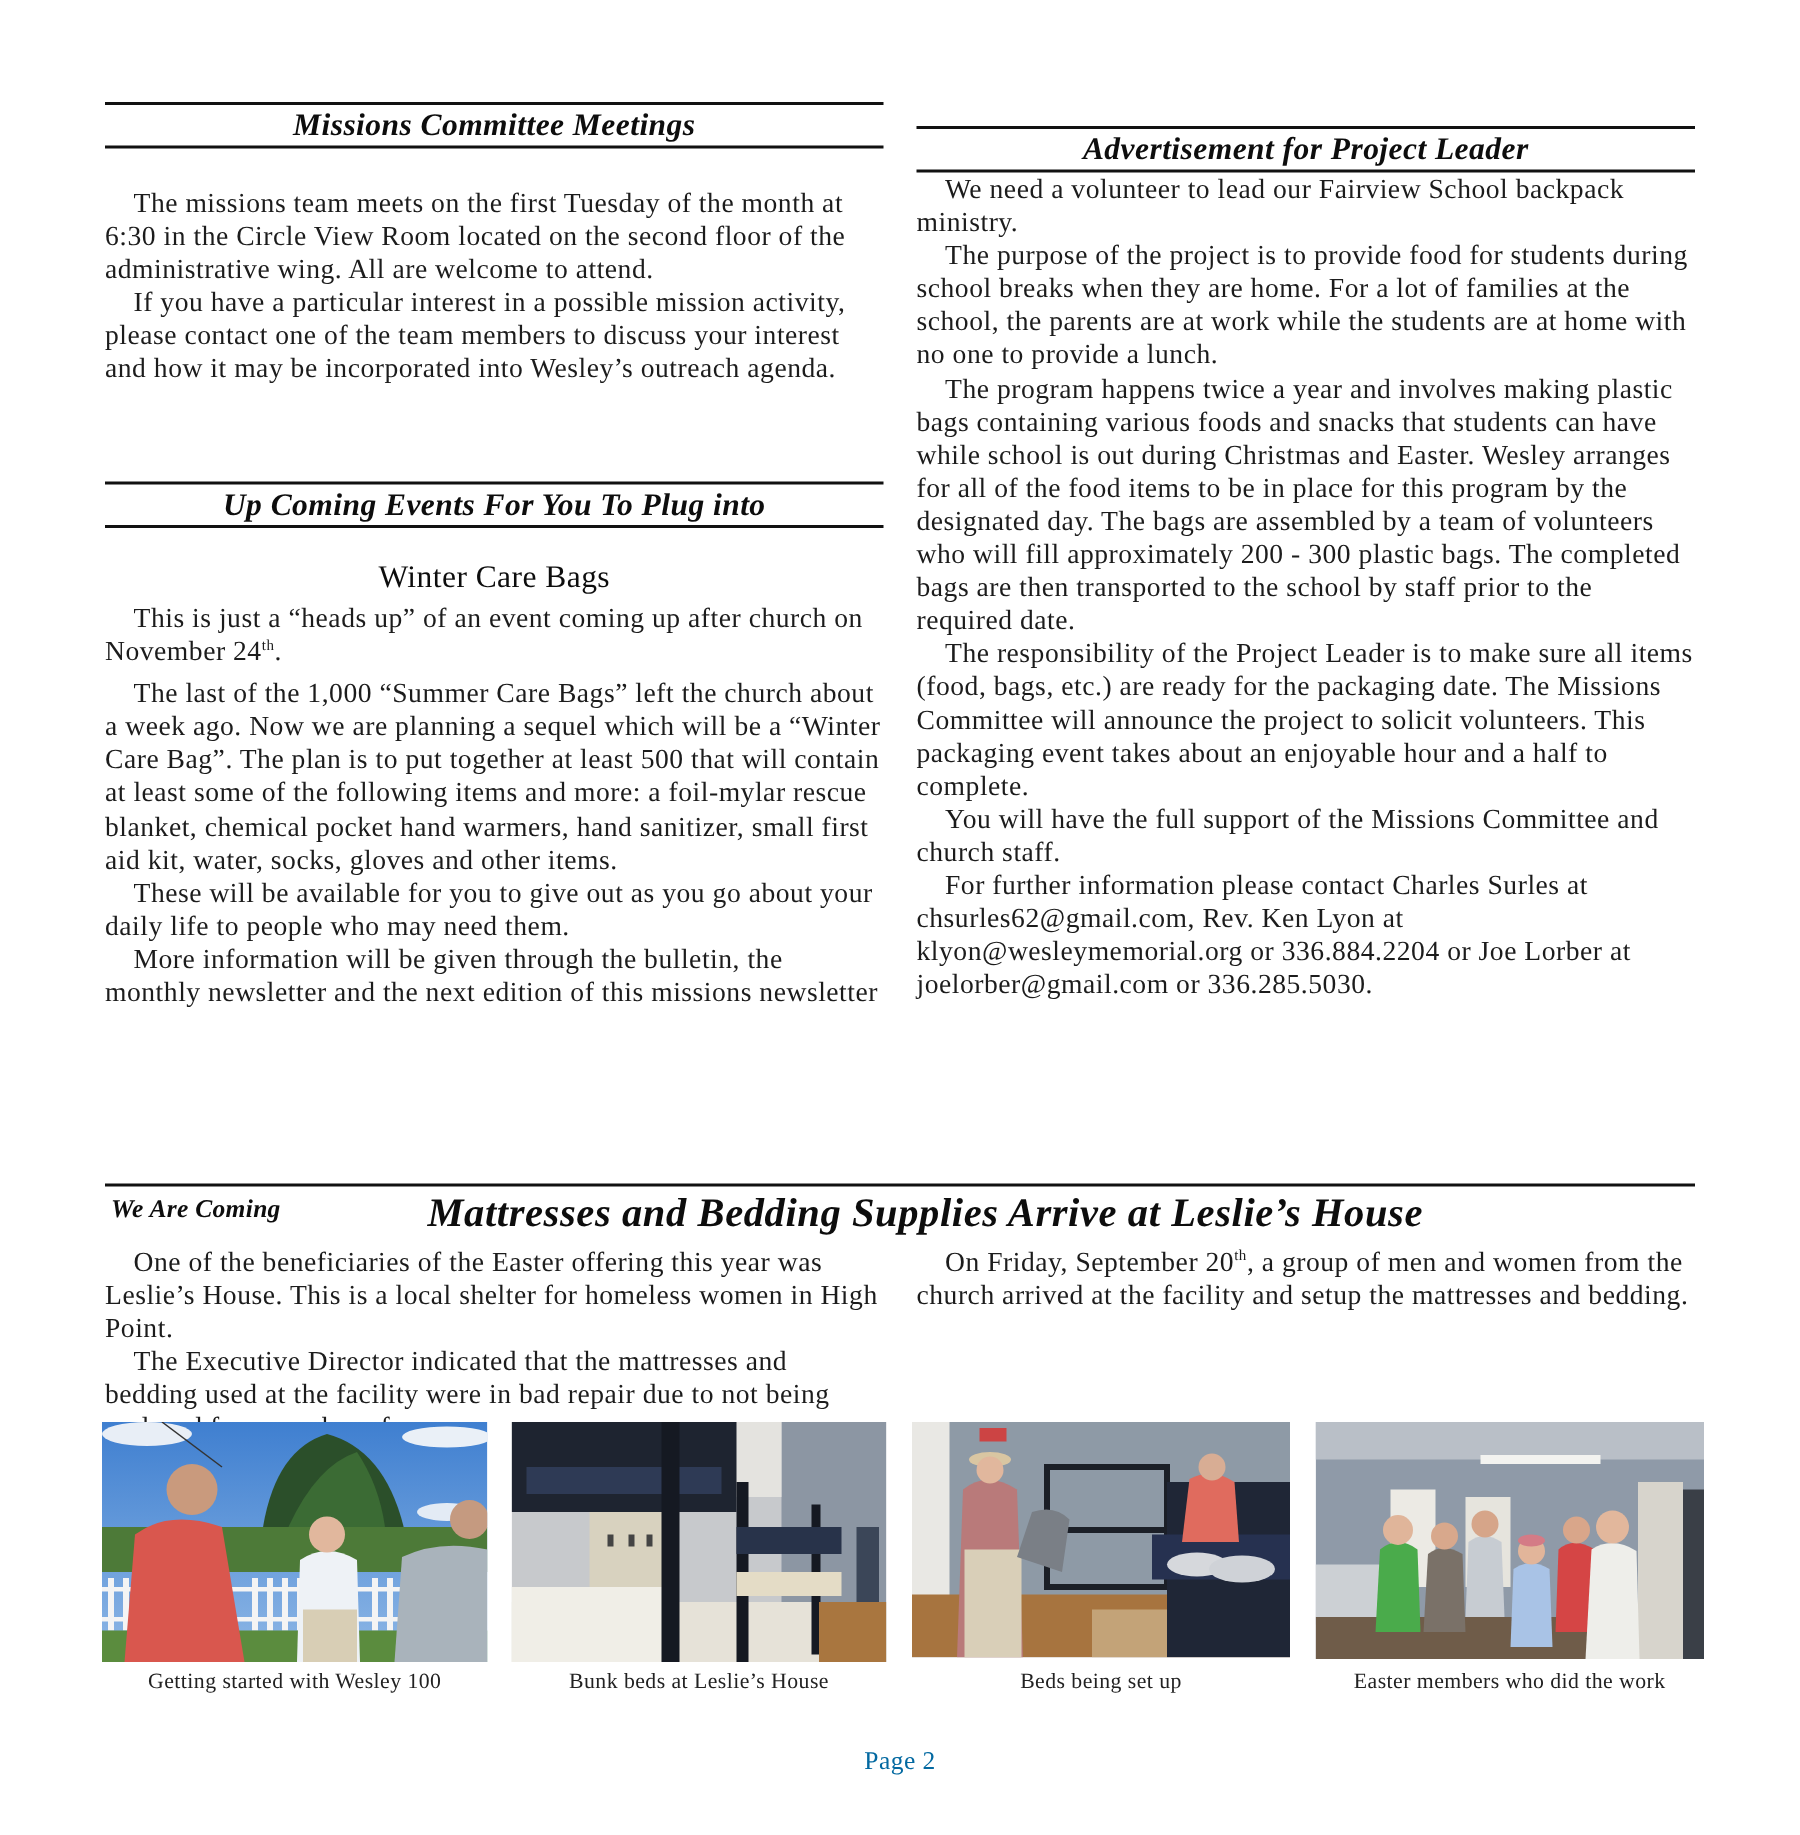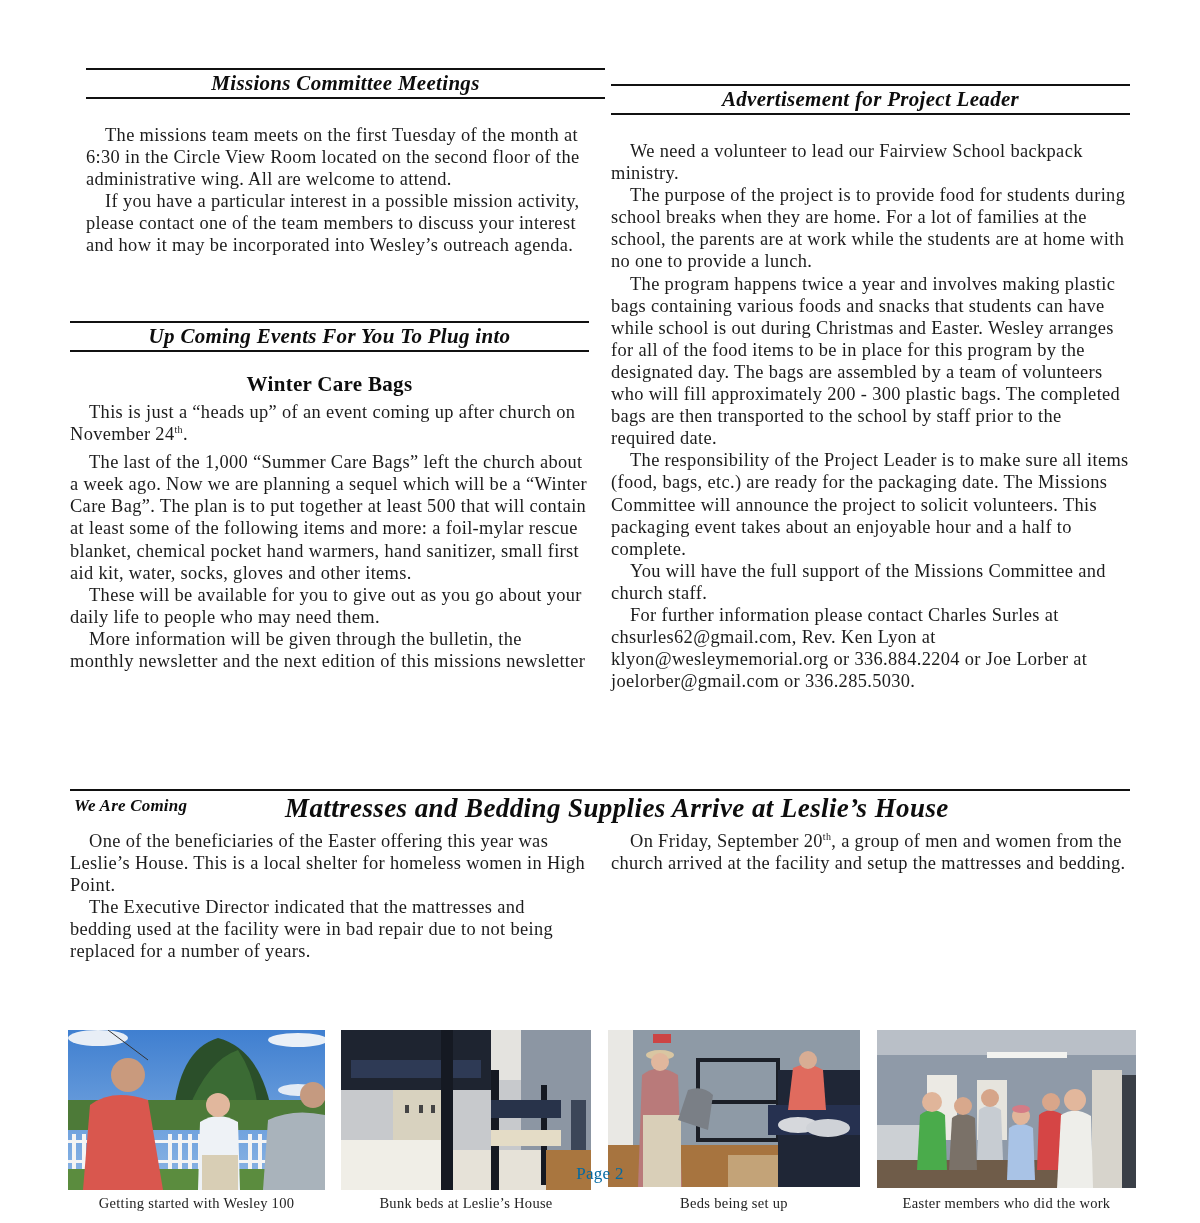--- a/index.html
+++ b/index.html
@@ -37,21 +37,21 @@
     line-height: 22.1px;
     color: #1c1c1c;
     letter-spacing: 0.35px;
   }
   .body-text p { text-indent: 19px; }
   .body-text p.gap { margin-top: 6px; }
 
   .subhead {
     text-align: center;
     font-family: "Liberation Serif", "DejaVu Serif", serif;
-    font-weight: bold;
+    font-weight: normal;
     font-size: 21px;
     line-height: 24px;
     color: #0d0d0d;
     letter-spacing: 0.3px;
   }
   sup { font-size: 10px; line-height: 0; vertical-align: 7px; }
 
   .bottom-head {
     position: absolute;
     left: 70px;
@@ -74,21 +74,21 @@
   .bottom-head .title {
     position: absolute;
     left: 215px;
     top: 2px;
     font-size: 27px;
     letter-spacing: 0.4px;
   }
 
   .photo-row {
     position: absolute;
-    top: 1030px;
+    top: 948px;
     left: 68px;
     width: 892px;
     height: 190px;
   }
   .photo {
     position: absolute;
     top: 0;
     overflow: hidden;
   }
   .caption {
@@ -109,42 +109,42 @@
     text-align: center;
     font-family: "Liberation Serif", "DejaVu Serif", serif;
     font-size: 17px;
     color: #0369a1;
     letter-spacing: 0.3px;
   }
 </style>
 </head>
 <body>
 
-<div class="col col-left" style="top:68px;margin-left:16px;">
+<div class="col col-left" style="top:68px;">
   <div class="section-head">Missions Committee Meetings</div>
   <div class="body-text" style="margin-top:25px;">
     <p>The missions team meets on the first Tuesday of the month at 6:30 in the Circle View Room located on the second floor of the administrative wing.  All are welcome to attend.</p>
     <p>If you have a particular interest in a possible mission activity, please contact one of the team members to discuss your interest and how it may be incorporated into Wesley’s outreach agenda.</p>
   </div>
 </div>
 
 <div class="col col-left" style="top:321px;">
   <div class="section-head">Up Coming Events For You To Plug into</div>
   <div class="subhead" style="margin-top:20px;">Winter Care Bags</div>
   <div class="body-text" style="margin-top:5px;">
     <p><span>This is just a “heads up” of an event coming up after church on November 24</span><sup>th</sup><span>.</span></p>
     <p class="gap">The last of the 1,000 “Summer Care Bags” left the church about a week ago.  Now we are planning a sequel which will be a “Winter Care Bag”. The plan is to put together at least 500 that will contain at least some of the following items and more: a foil-mylar rescue blanket, chemical pocket hand warmers, hand sanitizer, small first aid kit, water, socks, gloves and other items.</p>
     <p>These will be available for you to give out as you go about your daily life to people who may need them.</p>
     <p>More information will be given through the bulletin, the monthly newsletter and the next edition of this missions newsletter</p>
   </div>
 </div>
 
 <div class="col col-right" style="top:84px;">
   <div class="section-head">Advertisement for Project Leader</div>
-  <div class="body-text" style="margin-top:25px;">
+  <div class="body-text" style="">
     <p>We need a volunteer to lead our Fairview School backpack ministry.</p>
     <p>The purpose of the project is to provide food for students during school breaks when they are home. For a lot of families at the school, the parents are at work while the students are at home with no one to provide a lunch.</p>
     <p>The program happens twice a year and involves making plastic bags containing various foods and snacks that students can have while school is out during Christmas and Easter.  Wesley arranges for all of the food items to be in place for this program by the designated day.  The bags are assembled by a team of volunteers who will fill approximately 200 - 300 plastic bags. The completed bags are then transported to the school by staff prior to the required date.</p>
     <p>The responsibility of the Project Leader is to make sure all items (food, bags, etc.) are ready for the packaging date.  The Missions Committee will announce the project to solicit volunteers.  This packaging event takes about an enjoyable hour and a half to complete.</p>
     <p>You will have the full support of the Missions Committee and church staff.</p>
     <p>For further information please contact Charles Surles at chsurles62@gmail.com, Rev. Ken Lyon at klyon@wesleymemorial.org or 336.884.2204 or Joe Lorber at joelorber@gmail.com or 336.285.5030.</p>
   </div>
 </div>
 
 <div class="bottom-head">

